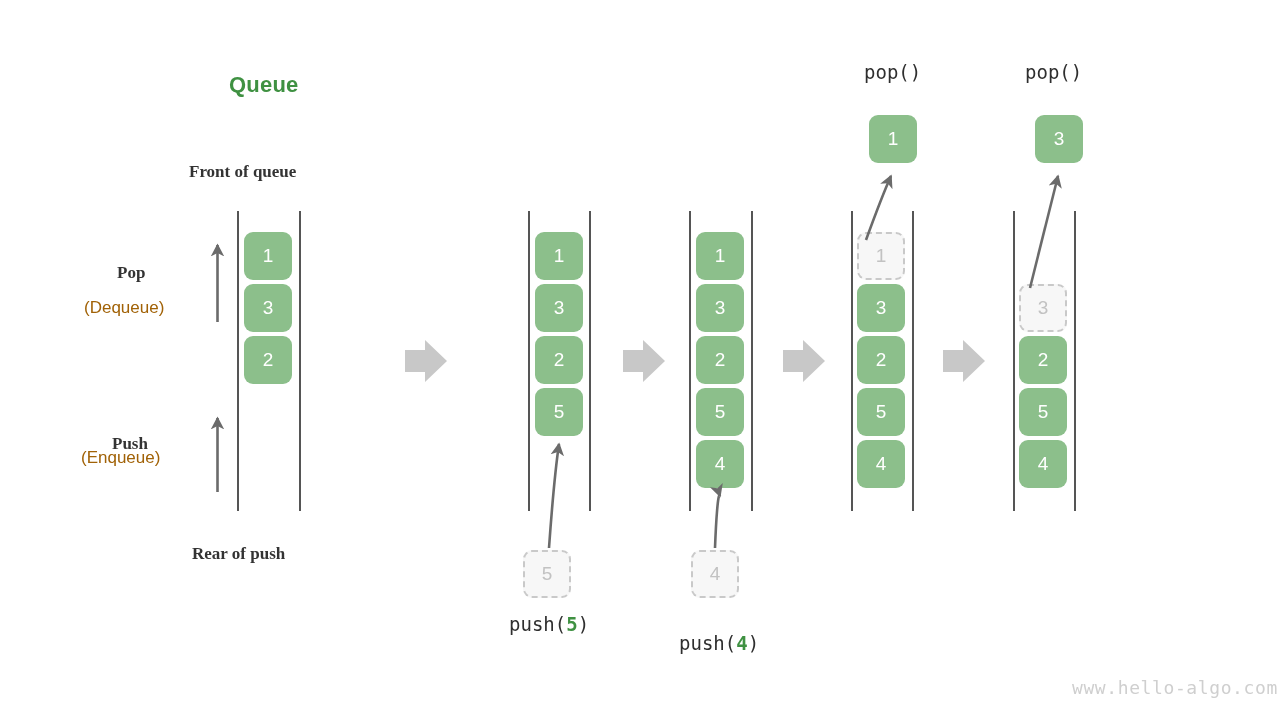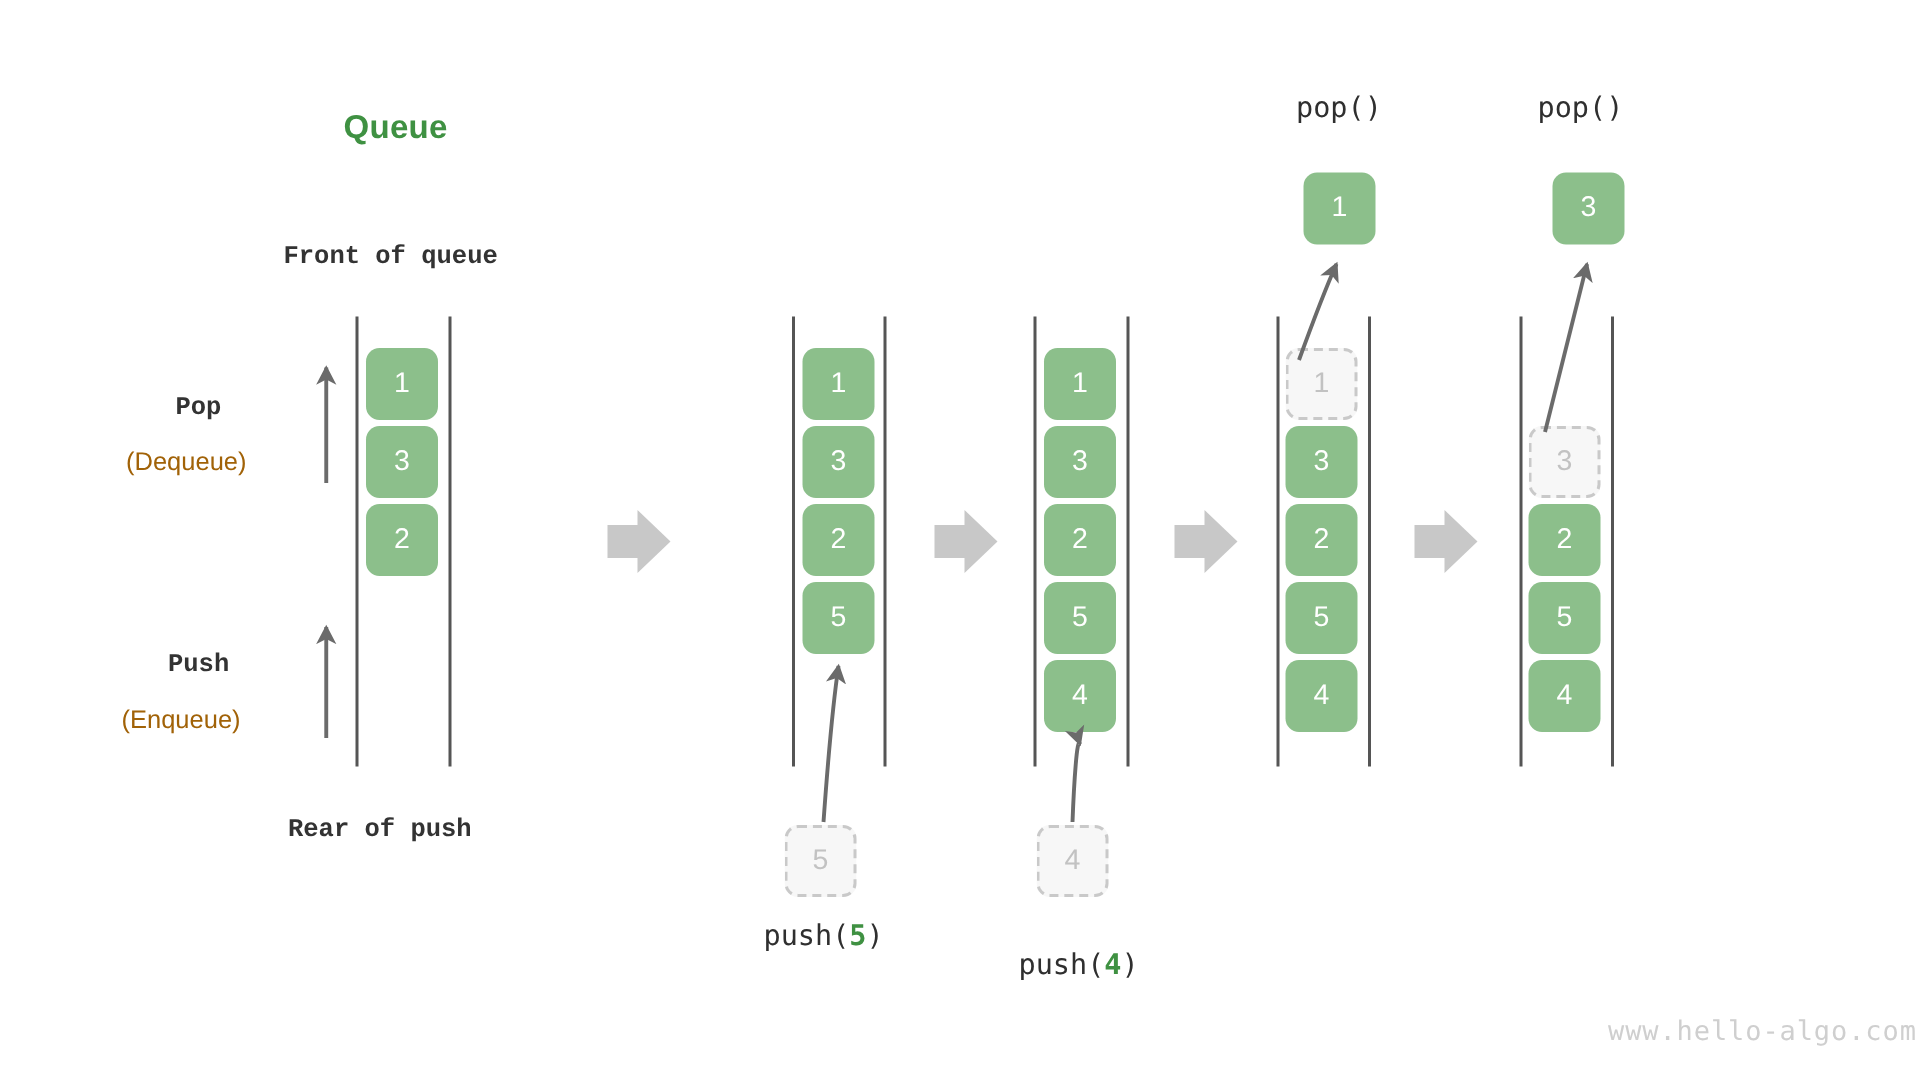--- a/index.html
+++ b/index.html
@@ -22,21 +22,21 @@
   
   .title-queue {
     font-family: "Liberation Sans", sans-serif;
     font-weight: bold;
     font-size: 22px;
     color: #3f9142;
     letter-spacing: 0.2px;
     white-space: nowrap;
   }
   .label-bold {
-    font-family: Liberation Mono, monospace;
+    font-family: Liberation Serif, serif;
     font-weight: bold;
     font-size: 17px;
     color: #333333;
     white-space: nowrap;
   }
   .label-plain {
     font-family: "Liberation Sans", sans-serif;
     font-weight: normal;
     font-size: 17px;
     color: #a16207;
@@ -98,21 +98,21 @@
 <div id="stage">
 
   <div class="abs title-queue" style="left:229px; top:60px;margin-top:12px;">Queue</div>
 
   <div class="abs label-bold" style="left:189px; top:162px;">Front of queue</div>
 
   <div class="abs label-bold" style="left:117px; top:263px;">Pop</div>
   <div class="abs label-plain" style="left:84px; top:298px;">(Dequeue)</div>
 
   <div class="abs label-bold" style="left:112px; top:434px;">Push</div>
-  <div class="abs label-plain" style="left:81px; top:470px;">(Enqueue)</div>
+  <div class="abs label-plain" style="left:81px; top:448px;">(Enqueue)</div>
 
   <div class="abs label-bold" style="left:192px; top:544px;">Rear of push</div>
 
   <div class="abs">
     <div class="rail" style="left:237px; top:211px; height:300px;"></div>
     <div class="rail" style="left:299px; top:211px; height:300px;"></div>
     <div class="cell" style="left:244px; top:232px;">1</div>
     <div class="cell" style="left:244px; top:284px;">3</div>
     <div class="cell" style="left:244px; top:336px;">2</div>
   </div>

